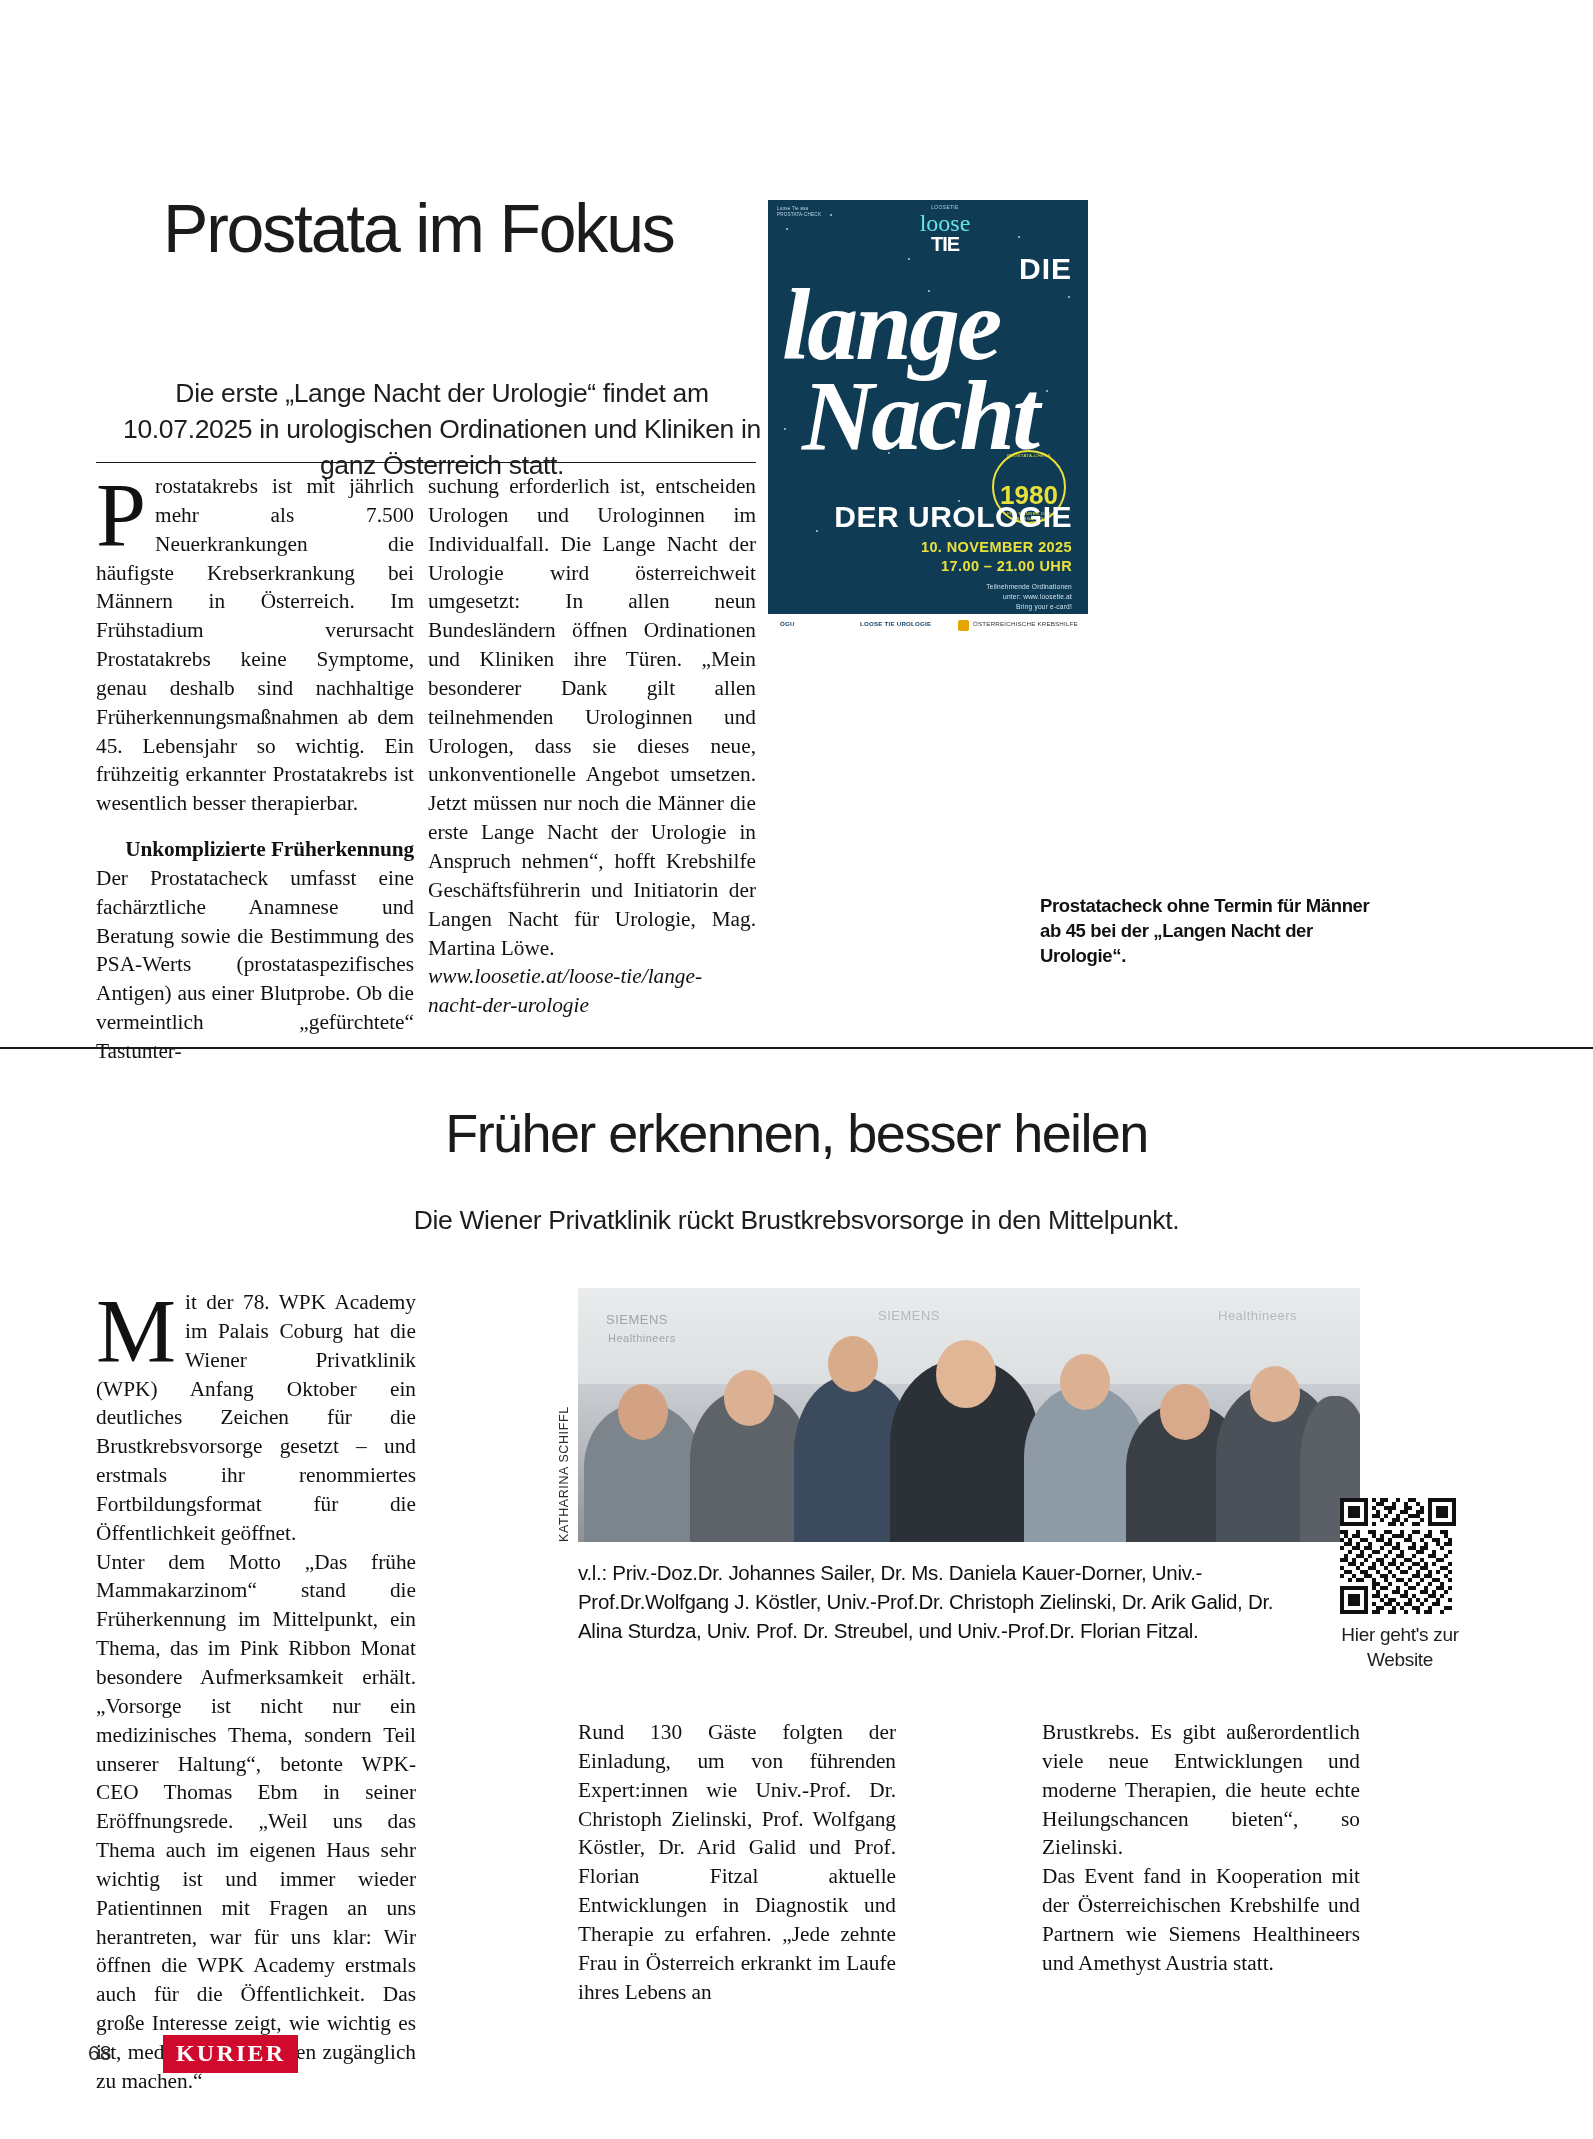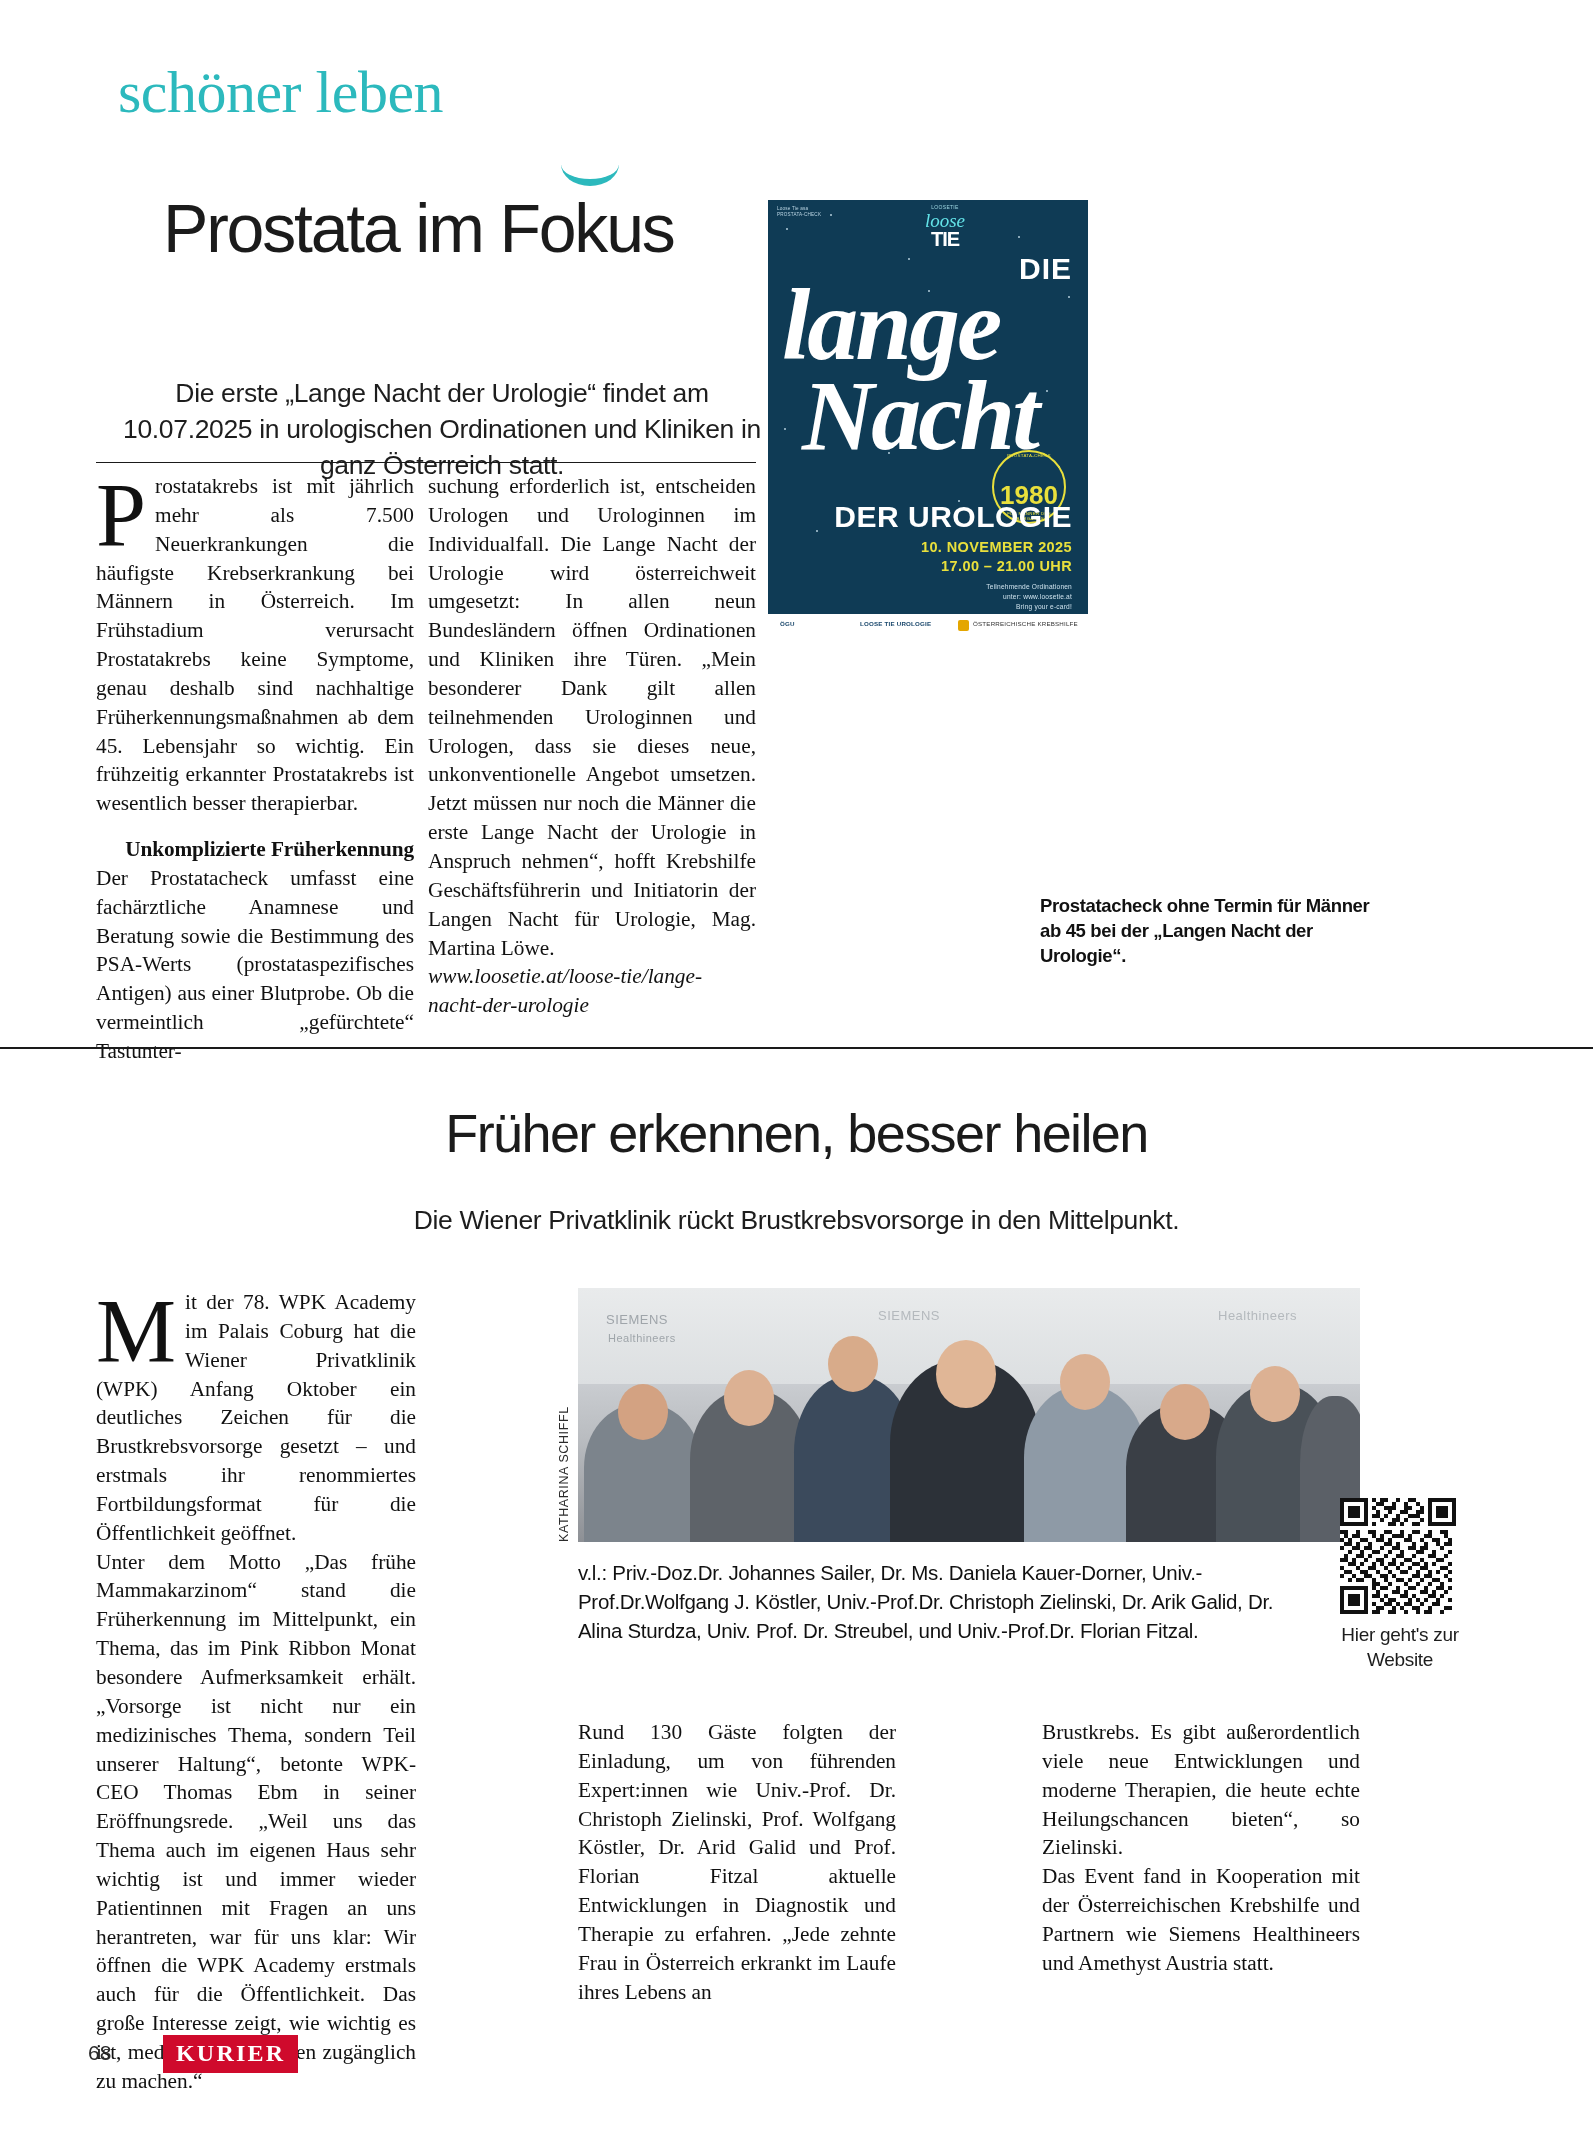--- a/index.html
+++ b/index.html
@@ -81,22 +81,22 @@
   }
   .poster-logo-tl {
     position: absolute; left: 150px; top: 4px; width: 54px; height: 42px;
     text-align: center;
   }
   .poster-logo-tl .lt {
     font-family: "Liberation Sans", sans-serif; font-size: 5px;
     color: #9fd7e2; letter-spacing: .3px;
   }
   .poster-logo-tl .tie {
-    font-family: "Liberation Serif", serif; font-style: italic;
-    font-size: 19px; color: #63e3e8; line-height: 1; margin-top: 1px;
+    font-family: "Liberation Serif", serif; 
+    font-size: 24px; color: #63e3e8; line-height: 1; margin-top: 1px;
   }
   .poster-logo-tl .tie2 {
     font-family: "Liberation Sans", sans-serif; font-weight: bold;
     font-size: 20px; color: #ffffff; line-height: .9; letter-spacing: -1px;
   }
   .poster-die {
     position: absolute; left: 0; right: 16px; top: 52px; text-align: right;
     font-family: "Liberation Sans", sans-serif; font-weight: bold;
     font-size: 30px; color: #fff; letter-spacing: 1px;
   }
@@ -231,23 +231,20 @@
     background: #cf0a2c; color: #fff; padding: 5px 13px 6px 13px;
     font-family: "Liberation Serif", serif; font-weight: bold;
     font-size: 24px; letter-spacing: 2.2px;
   }
 </style>
 </head>
 <body>
 
 <div class="page">
 
-  <div class="masthead">
-    <span>schöner</span><span class="swash"><span class="smile"></span></span> <span>leben</span>
-  </div>
 
   <div class="a1-head">Prostata im Fokus</div>
   <div class="a1-dek">Die erste „Lange Nacht der Urologie“ findet am 10.07.2025 in urologischen Ordinationen und Kliniken in ganz Österreich statt.</div>
 
   <div class="rule-top"></div>
 
   <div class="col a1-c1">
     <p class="dropcap">Prostatakrebs ist mit jährlich mehr als 7.500 Neuerkrankungen die häufigste Krebserkrankung bei Männern in Österreich. Im Frühstadium verursacht Prostatakrebs keine Symptome, genau deshalb sind nachhaltige Früherkennungsmaßnahmen ab dem 45. Lebensjahr so wichtig. Ein frühzeitig erkannter Prostatakrebs ist wesentlich besser therapierbar.</p>
     <p class="subhead">Unkomplizierte Früherkennung</p>
     <p>Der Prostatacheck umfasst eine fachärztliche Anamnese und Beratung sowie die Bestimmung des PSA-Werts (prostataspezifisches Antigen) aus einer Blutprobe. Ob die vermeintlich „gefürchtete“ Tastunter-</p>

